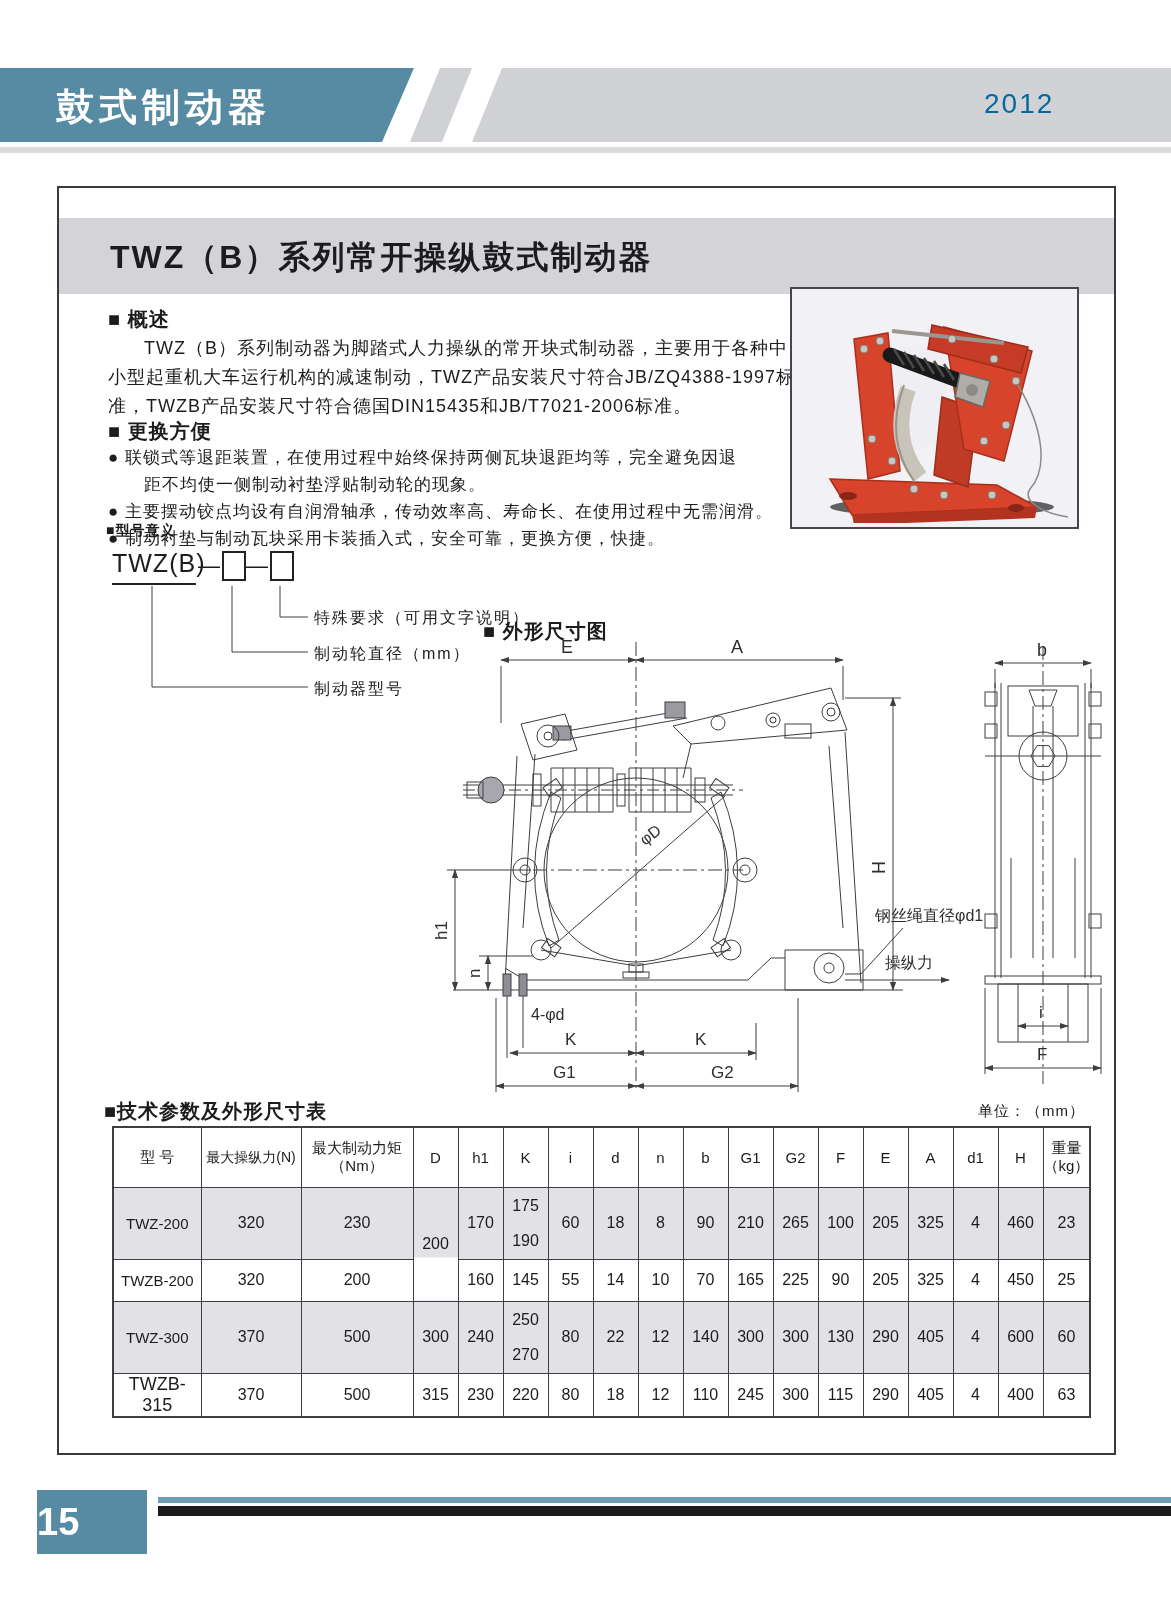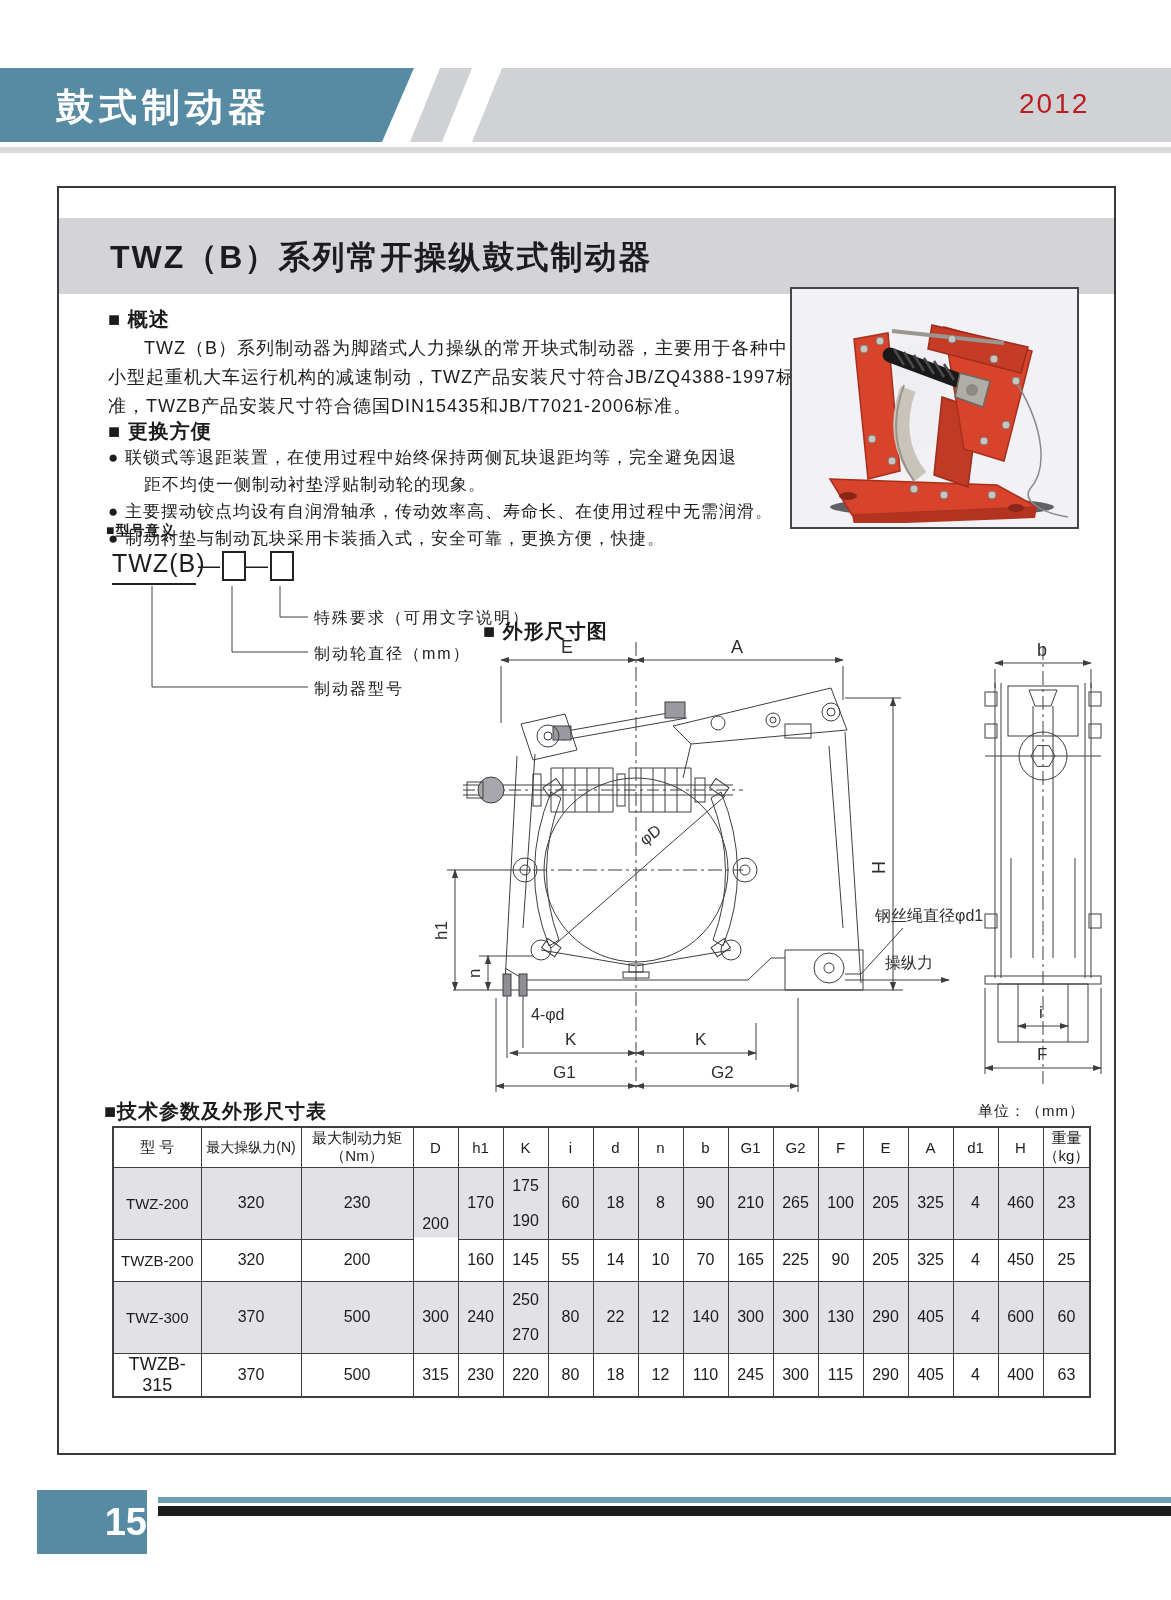--- a/index.html
+++ b/index.html
@@ -7,21 +7,21 @@
        font-family:"Liberation Sans","DejaVu Sans",sans-serif;color:#1c1c1e;}
   .abs{position:absolute;}
   
   .banner-gray{top:68px;left:0;width:1171px;height:74px;background:#d0d2d5;
      clip-path:polygon(502px 0,1171px 0,1171px 100%,472px 100%);}
   .banner-slash{top:68px;left:0;width:1171px;height:74px;background:#cfd1d4;
      clip-path:polygon(440px 0,472px 0,442px 100%,410px 100%);}
   .banner-teal{top:68px;left:0;width:1171px;height:74px;background:#578ba3;
      clip-path:polygon(0 0,414px 0,382px 100%,0 100%);}
   .banner-title{top:82px;left:56px;color:#fff;font-size:38px;font-weight:bold;letter-spacing:5px;}
-  .year{top:88px;left:1019px;font-size:28px;color:#b91c1c;letter-spacing:2px;}
+  .year{top:88px;left:984px;font-size:28px;color:#0369a1;letter-spacing:2px;}
   .subrule{top:147px;left:0;width:1171px;height:6px;background:#d9dadc;}
   
   .content-box{top:186px;left:57px;width:1055px;height:1265px;border:2px solid #3a3a3e;background:#fff;}
   .title-band{top:218px;left:59px;width:1055px;height:76px;background:#d4d4d8;}
   .article-title{top:236px;left:110px;font-size:32px;font-weight:bold;letter-spacing:2px;}
   .h2{font-size:20px;font-weight:bold;letter-spacing:1px;}
   .para{font-size:18px;letter-spacing:1px;}
   
   .model-code{top:549px;left:112px;font-size:25px;letter-spacing:1px;}
   .model-underline{top:583px;left:112px;width:84px;height:2px;background:#222;}
@@ -37,21 +37,21 @@
   table.spec th,table.spec td{border:1px solid #3f3f43;text-align:center;vertical-align:middle;
      font-size:15px;padding:0;overflow:hidden;}
   table.spec td{font-size:16px;}
   table.spec th{font-weight:normal;background:#fff;}
   .pre{white-space:pre-line;line-height:1.25;}
   .kk{white-space:pre-line;line-height:2.2;}
   tr.shade td{background:#e2e1e5;}
   td.dcell{background:linear-gradient(#e2e1e5 0 62%,#ffffff 62% 100%) !important;}
   
   .page-box{top:1490px;left:37px;width:110px;height:64px;background:#578ba3;color:#fff;
-     font-size:38px;font-weight:bold;text-align:right;line-height:64px;}
+     font-size:38px;font-weight:bold;text-align:left;line-height:64px;}
   .rule-teal{top:1497px;left:158px;width:1013px;height:6px;background:#6f9eb4;}
   .rule-black{top:1506px;left:158px;width:1013px;height:10px;background:#1b1b1d;}
   svg text{font-family:"Liberation Sans","DejaVu Sans",sans-serif;fill:#2e2e32;}
   .thin{stroke:#3e3e42;stroke-width:1;fill:none;}
 </style>
 </head>
 <body>
 
 <div class="abs banner-gray"></div>
 <div class="abs banner-slash"></div>
@@ -307,21 +307,21 @@
       <col style="width:45px">
     <col style="width:45px">
       <col style="width:45px">
       <col style="width:45px">
       <col style="width:45px">
     <col style="width:45px">
       <col style="width:45px">
       <col style="width:45px">
   </colgroup>
   <tbody>
-      <tr style="height:40px">
+      <tr style="height:60px">
     <th class="pre">型  号</th>
     <th class="pre" style="font-size:14px">最大操纵力(N)</th>
     <th class="pre">最大制动力矩
 （Nm）</th>
     <th>D</th>
     <th>h1</th>
     <th>K</th>
     <th>i</th>
     <th>d</th>
     <th>n</th>

